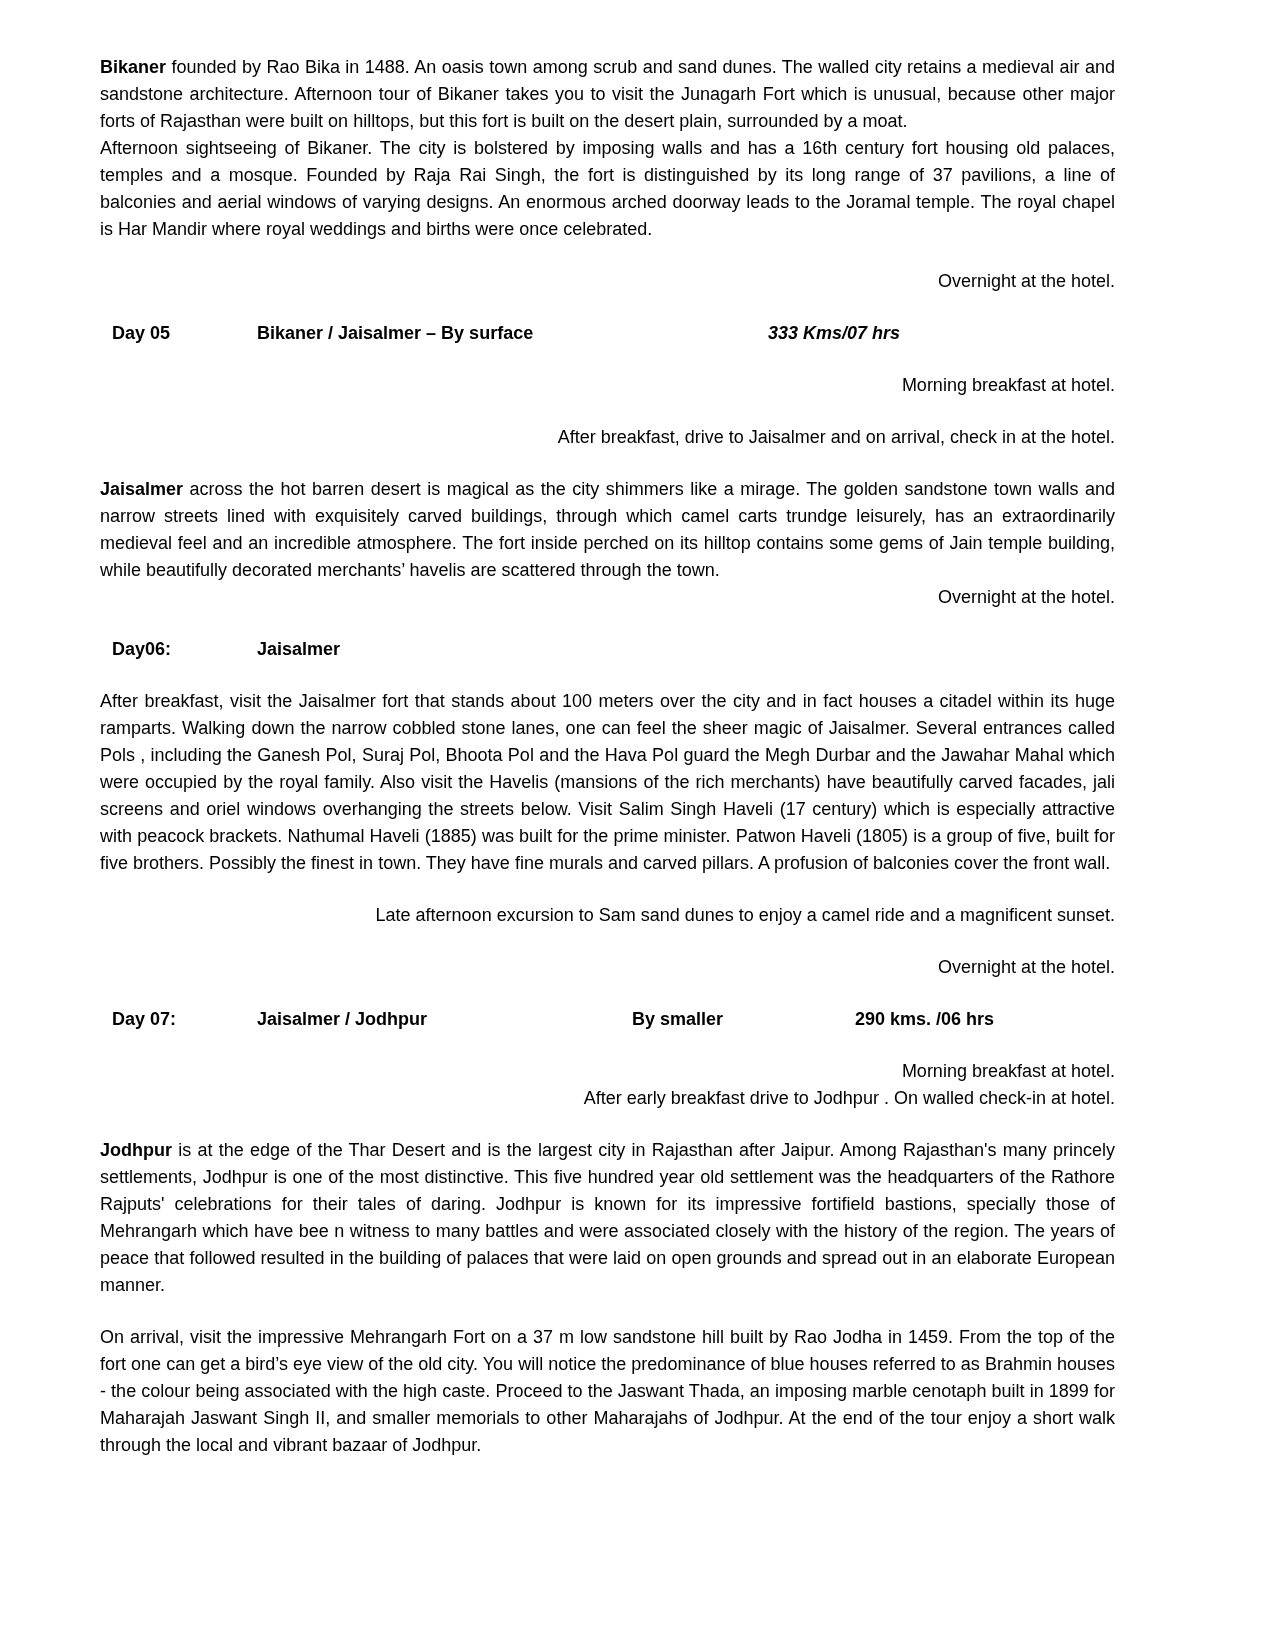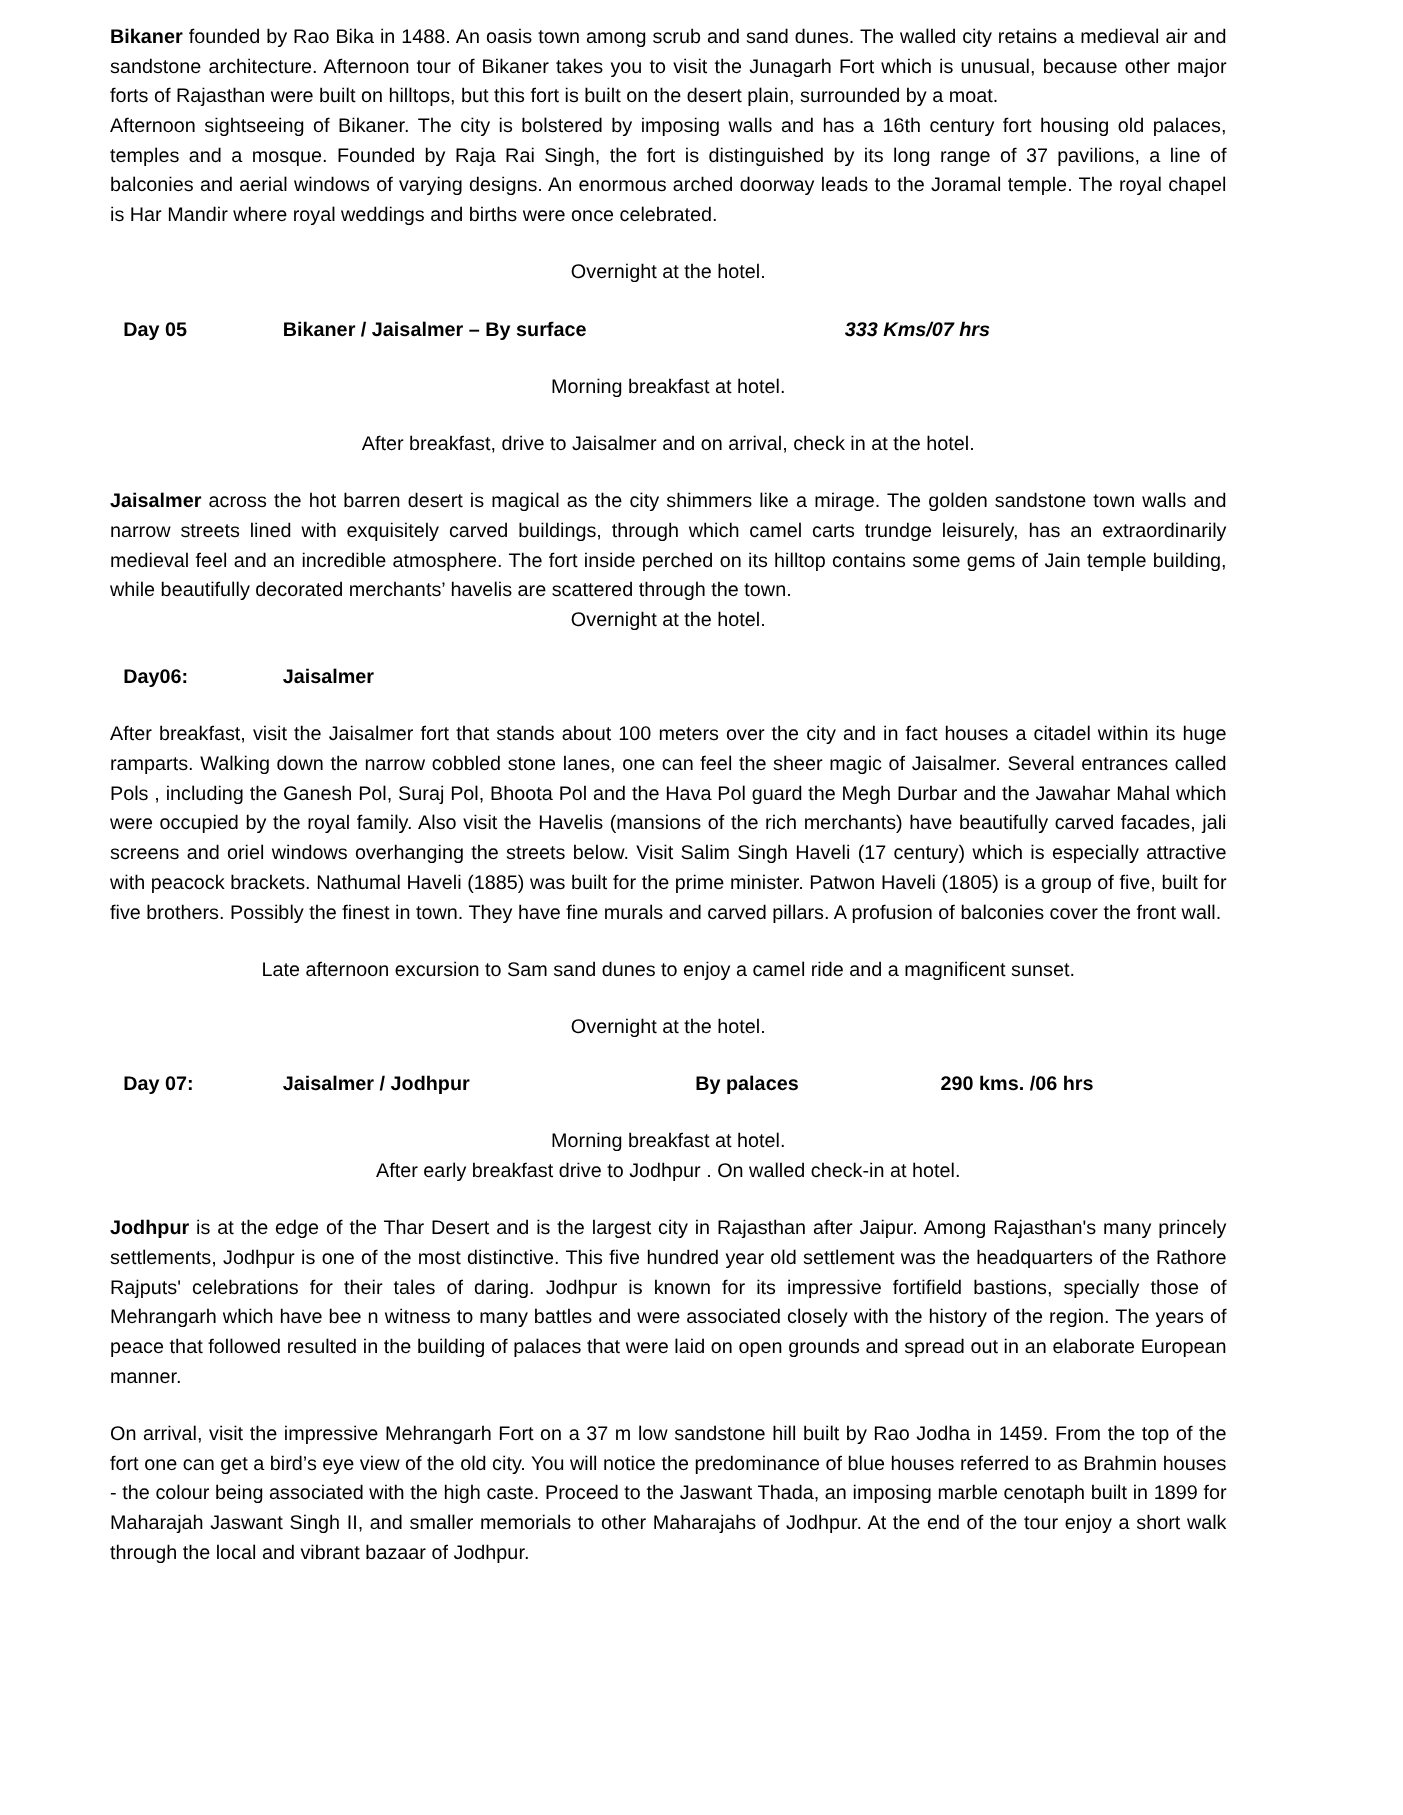--- a/index.html
+++ b/index.html
@@ -6,34 +6,34 @@
     margin: 0;
     padding: 0;
     background: #ffffff;
   }
   .page {
     position: relative;
     width: 1221px;
     height: 1650px;
     background: #ffffff;
     box-sizing: border-box;
-    padding: 20px 106px 0 100px;
+    padding: 54px 106px 0 100px;
     font-family: "Liberation Sans", "DejaVu Sans", sans-serif;
     font-size: 18px;
     line-height: 27px;
     color: #000000;
     overflow: hidden;
   }
   .para {
     margin: 0;
     text-align: justify;
   }
   .line {
     margin: 0;
-    text-align: center;
+    text-align: right;
   }
   .gap-before {
     margin-top: 25px;
   }
   .lead {
     font-weight: bold;
   }
   .day-heading {
     position: relative;
     height: 27px;
@@ -82,21 +82,21 @@
 
   <p class="para gap-before">After breakfast, visit the Jaisalmer fort that stands about 100 meters over the city and in fact houses a citadel within its huge ramparts. Walking down the narrow cobbled stone lanes, one can feel the sheer magic of Jaisalmer. Several entrances called Pols , including the Ganesh Pol, Suraj Pol, Bhoota Pol and the Hava Pol guard the Megh Durbar and the Jawahar Mahal which were occupied by the royal family. Also visit the Havelis (mansions of the rich merchants) have beautifully carved facades, jali screens and oriel windows overhanging the streets below. Visit Salim Singh Haveli (17 century) which is especially attractive with peacock brackets. Nathumal Haveli (1885) was built for the prime minister. Patwon Haveli (1805) is a group of five, built for five brothers. Possibly the finest in town. They have fine murals and carved pillars. A profusion of balconies cover the front wall.</p>
 
   <p class="line gap-before">Late afternoon excursion to Sam sand dunes to enjoy a camel ride and a magnificent sunset.</p>
 
   <p class="line gap-before">Overnight at the hotel.</p>
 
   <div class="day-heading gap-before">
     <span class="tab-col0">Day 07:</span>
     <span class="tab-col1">Jaisalmer / Jodhpur</span>
-    <span class="tab-day07-mode">By palaces</span>
+    <span class="tab-day07-mode">By smaller</span>
     <span class="tab-day07-dist">290 kms. /06 hrs</span>
   </div>
 
   <p class="line gap-before">Morning breakfast at hotel.</p>
 
   <p class="line">After early breakfast drive to Jodhpur . On walled check-in at hotel.</p>
 
   <p class="para gap-before"><span class="lead">Jodhpur</span><span> is at the edge of the Thar Desert and is the largest city in Rajasthan after Jaipur. Among Rajasthan's many princely settlements, Jodhpur is one of the most distinctive. This five hundred year old settlement was the headquarters of the Rathore Rajputs' celebrations for their tales of daring. Jodhpur is known for its impressive fortifield bastions, specially those of Mehrangarh which have bee n witness to many battles and were associated closely with the history of the region. The years of peace that followed resulted in the building of palaces that were laid on open grounds and spread out in an elaborate European manner.</span></p>
 
   <p class="para gap-before">On arrival, visit the impressive Mehrangarh Fort on a 37 m low sandstone hill built by Rao Jodha in 1459. From the top of the fort one can get a bird’s eye view of the old city. You will notice the predominance of blue houses referred to as Brahmin houses - the colour being associated with the high caste. Proceed to the Jaswant Thada, an imposing marble cenotaph built in 1899 for Maharajah Jaswant Singh II, and smaller memorials to other Maharajahs of Jodhpur. At the end of the tour enjoy a short walk through the local and vibrant bazaar of Jodhpur.</p>

